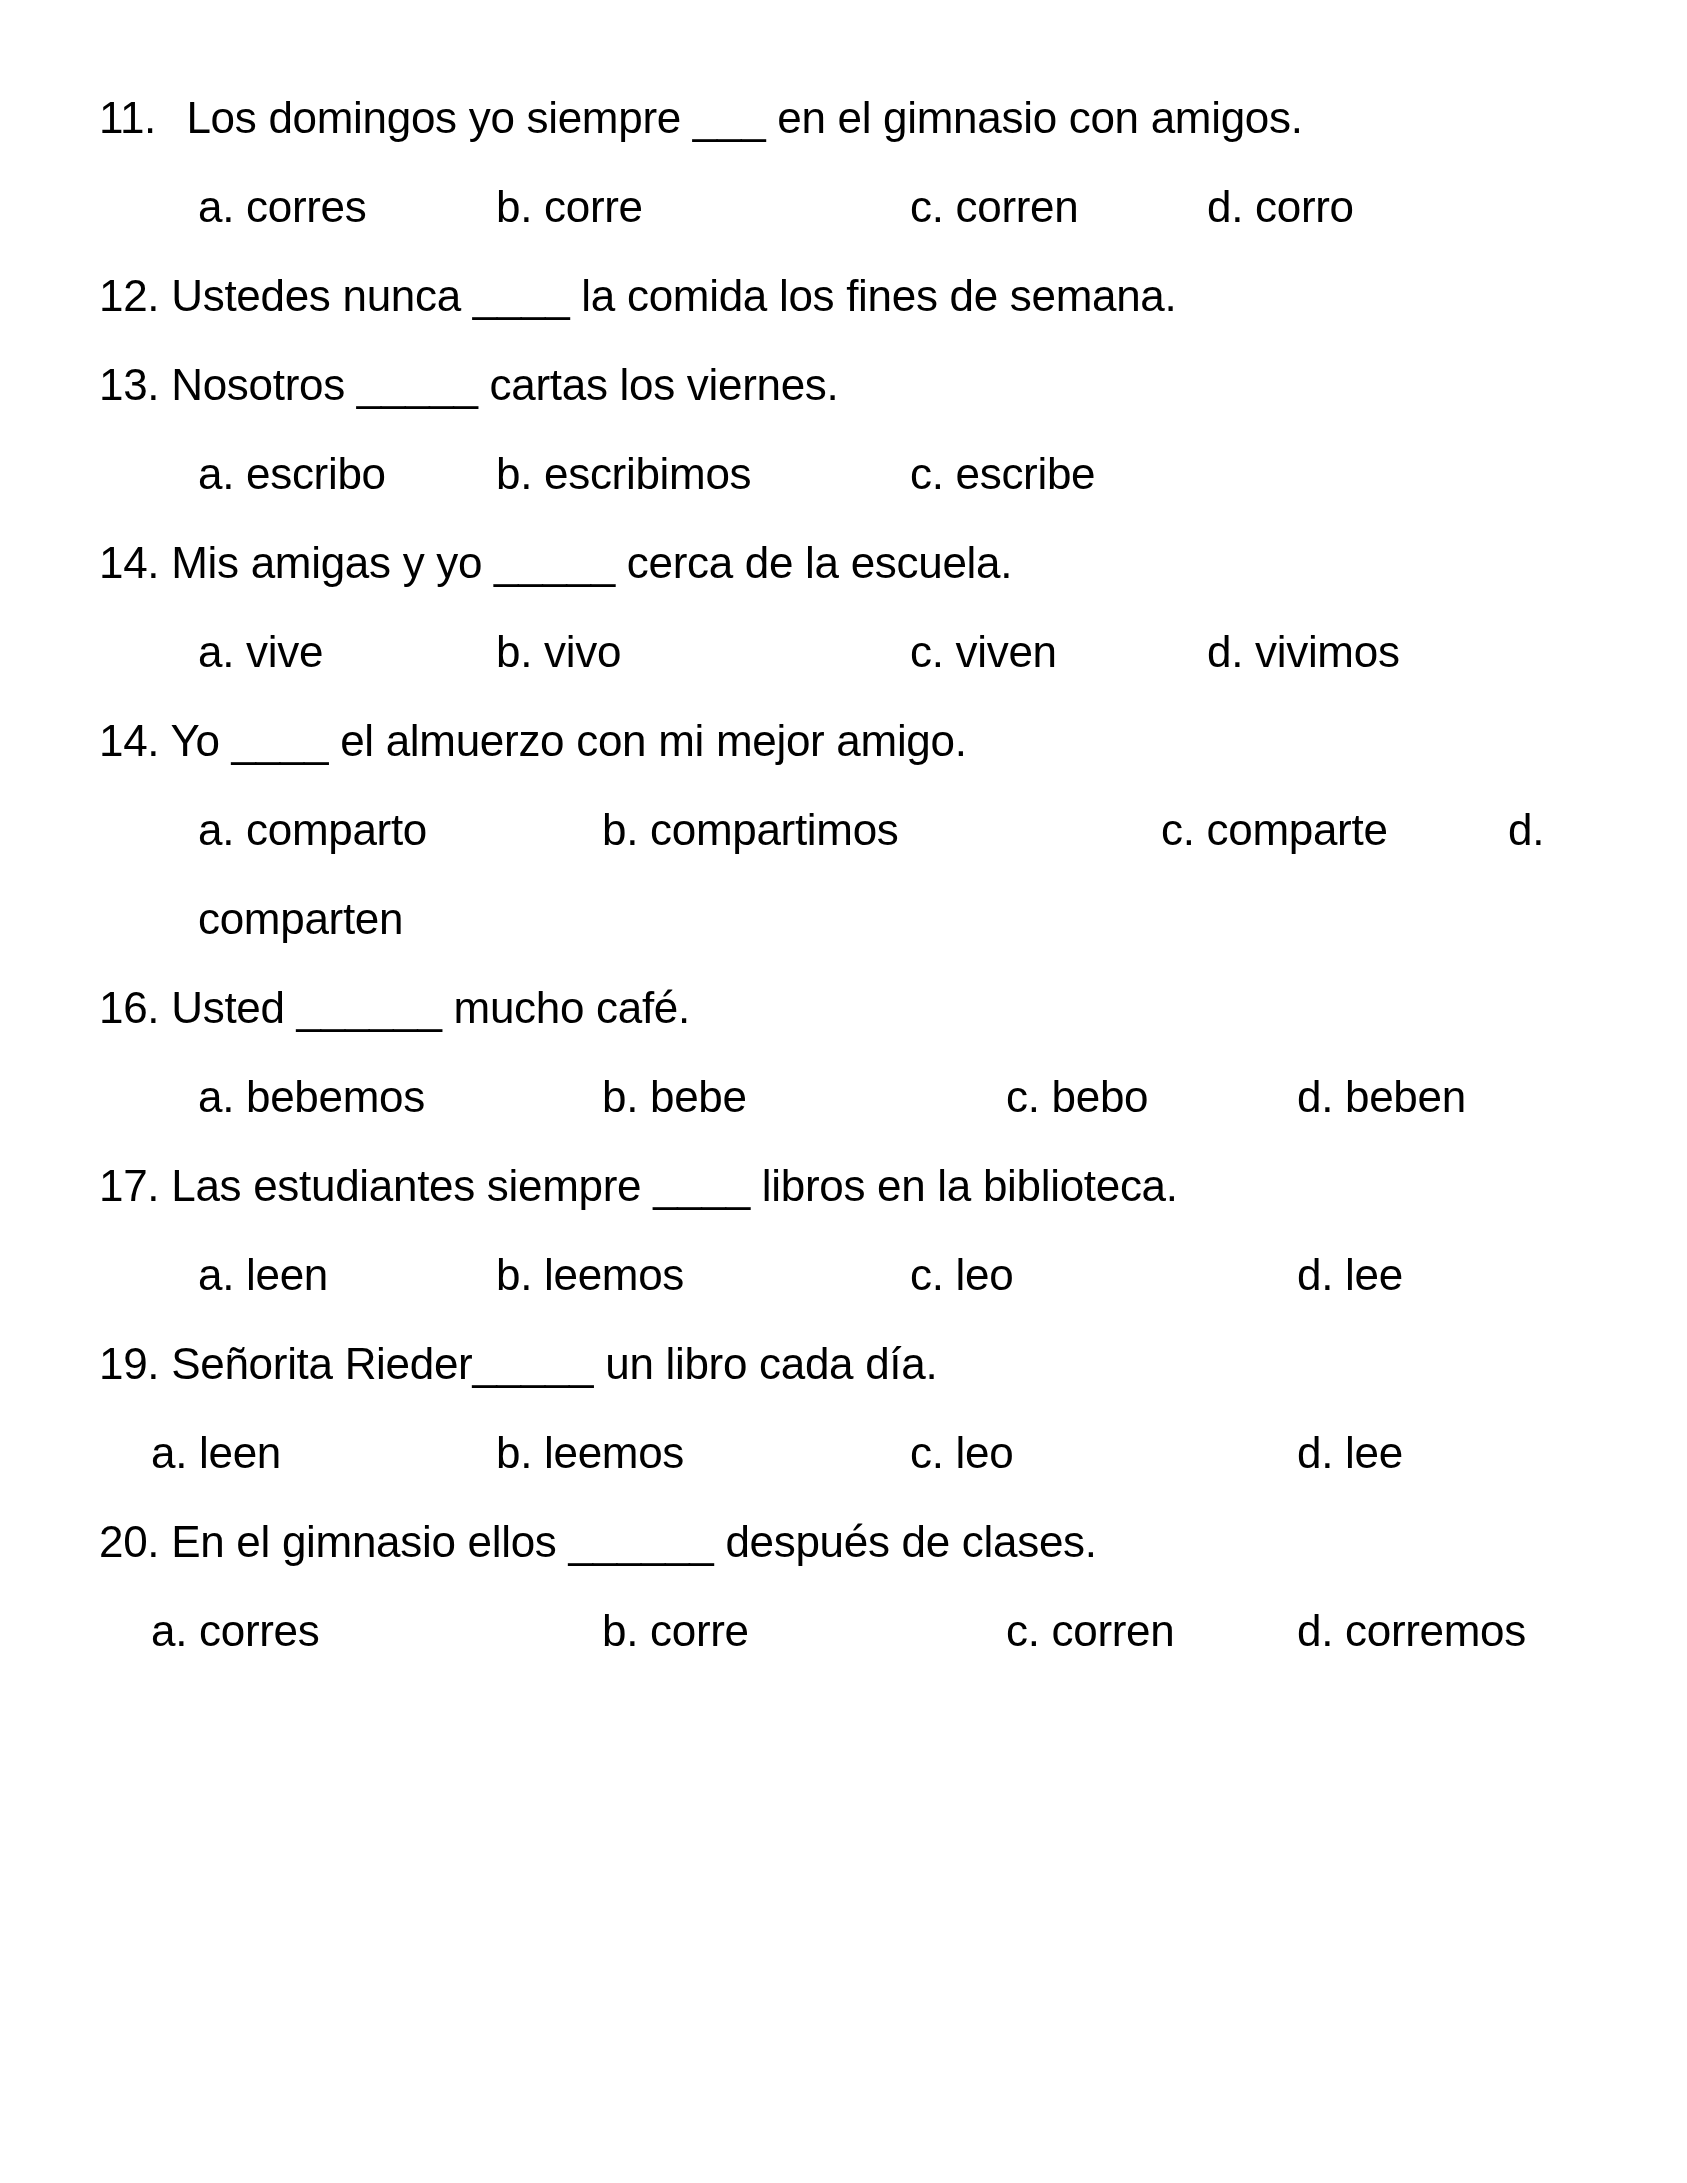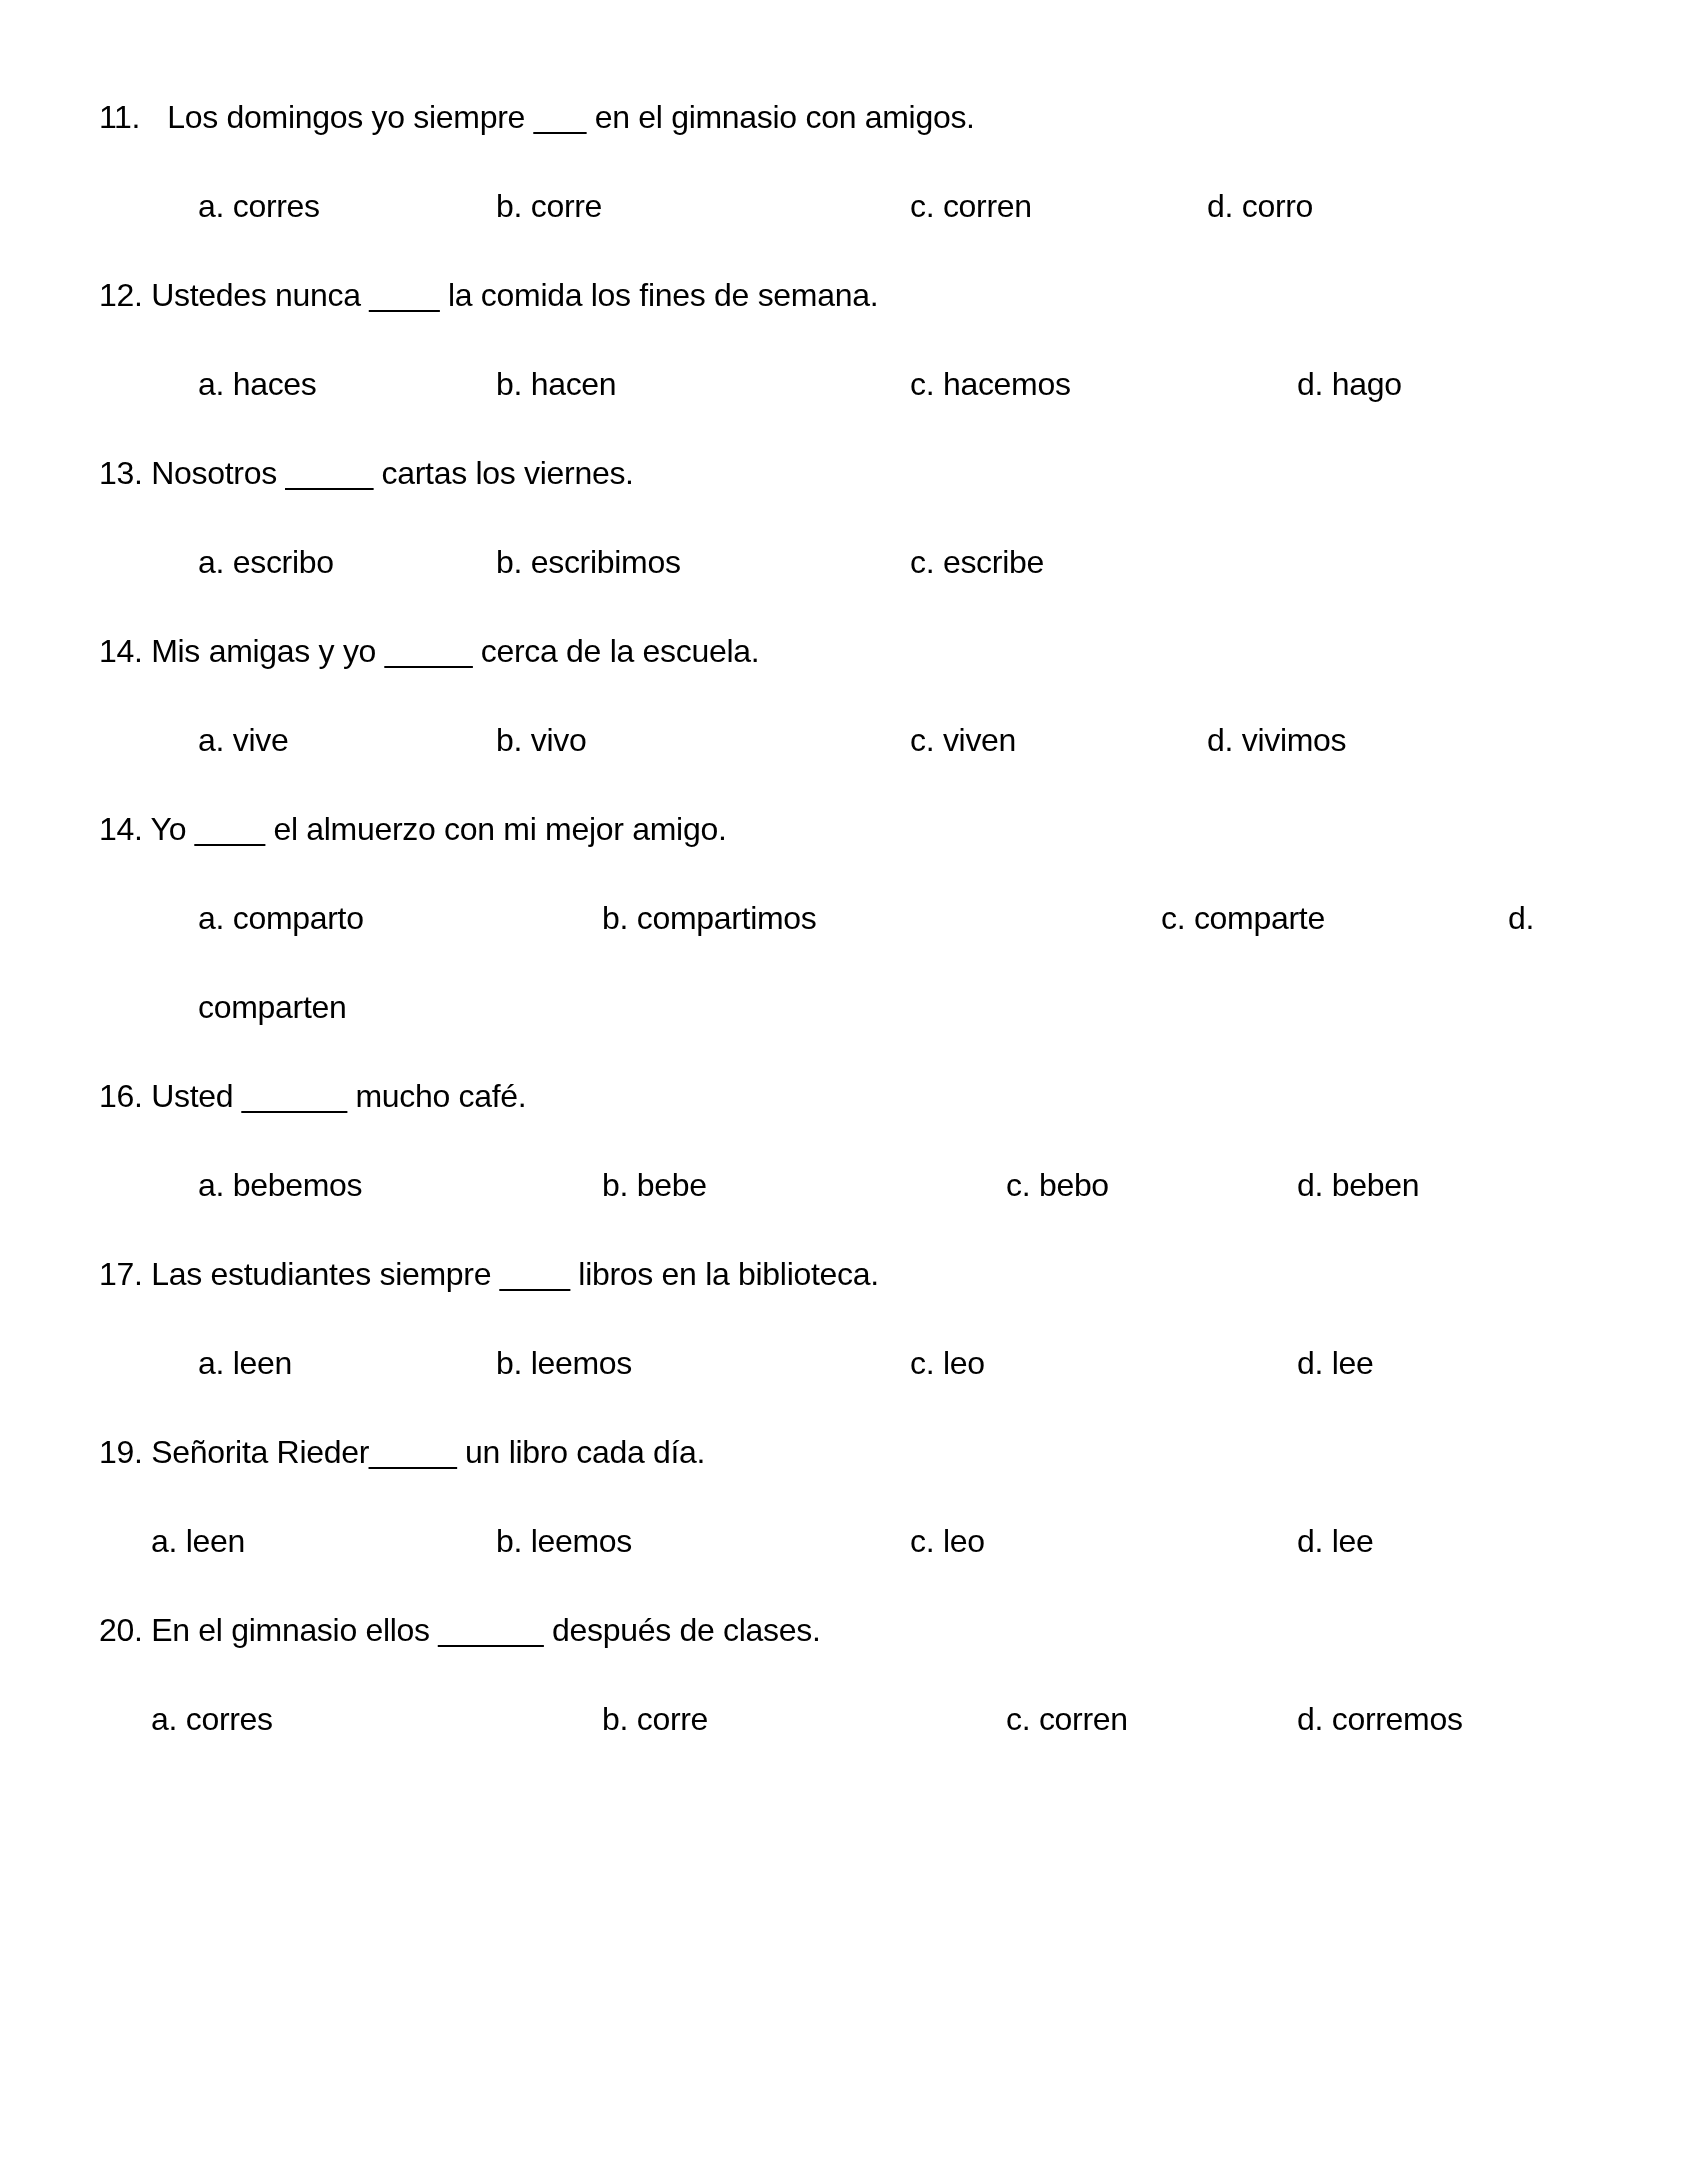--- a/index.html
+++ b/index.html
@@ -4,21 +4,21 @@
 <style>
   html, body { margin: 0; padding: 0; background: #888; }
   .page {
     position: relative;
     width: 1687px;
     height: 2183px;
     margin: 0 auto;
     background: #ffffff;
     color: #000000;
     font-family: "Liberation Sans", sans-serif;
-    font-size: 32px;
+    font-size: 44px;
     letter-spacing: -0.3px;
     overflow: hidden;
   }
   .content { position: absolute; left: 0; top: 73px; width: 100%; }
   .line { position: relative; height: 89px; line-height: 89px; padding-left: 41px; }
   .prompt-line { padding-left: 99px; white-space: nowrap; }
   .qnum { display: inline; }
   .qtext { display: inline; }
   .qtext.gap2 { margin-left: 18.5px; }
   .opt { position: absolute; top: 0; white-space: nowrap; }
@@ -50,26 +50,20 @@
         <span class="opt l-750">b. corre</span>
         <span class="opt l-1375">c. corren</span>
         <span class="opt l-1825">d. corro</span>
       </div>
     </div>
 
     <div>
       <div class="line prompt-line">
         <span class="qnum">12.</span>
         <span class="qtext">Ustedes nunca ____ la comida los fines de semana.</span>
-      </div>
-      <div class="line">
-        <span class="opt l-300">a. haces</span>
-        <span class="opt l-750">b. hacen</span>
-        <span class="opt l-1375">c. hacemos</span>
-        <span class="opt l-1960">d. hago</span>
       </div>
     </div>
 
     <div>
       <div class="line prompt-line">
         <span class="qnum">13.</span>
         <span class="qtext">Nosotros _____ cartas los viernes.</span>
       </div>
       <div class="line">
         <span class="opt l-300">a. escribo</span>

